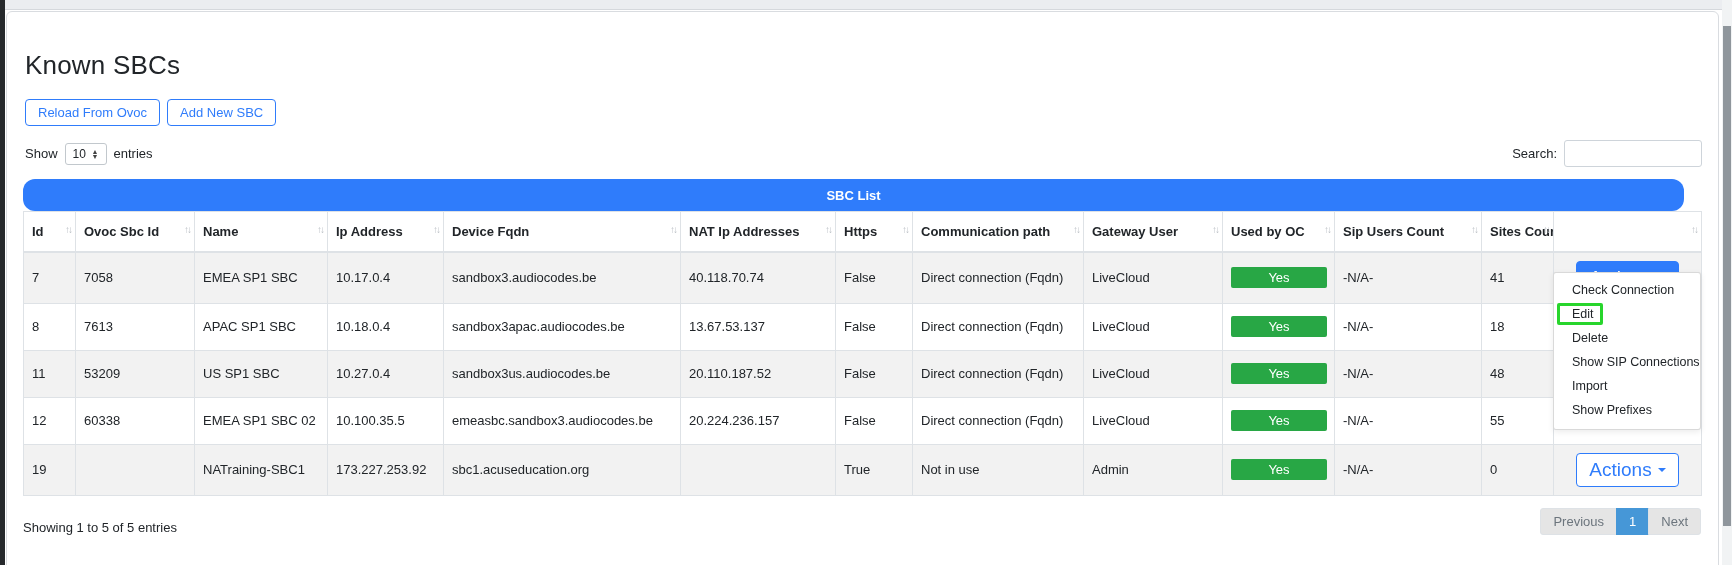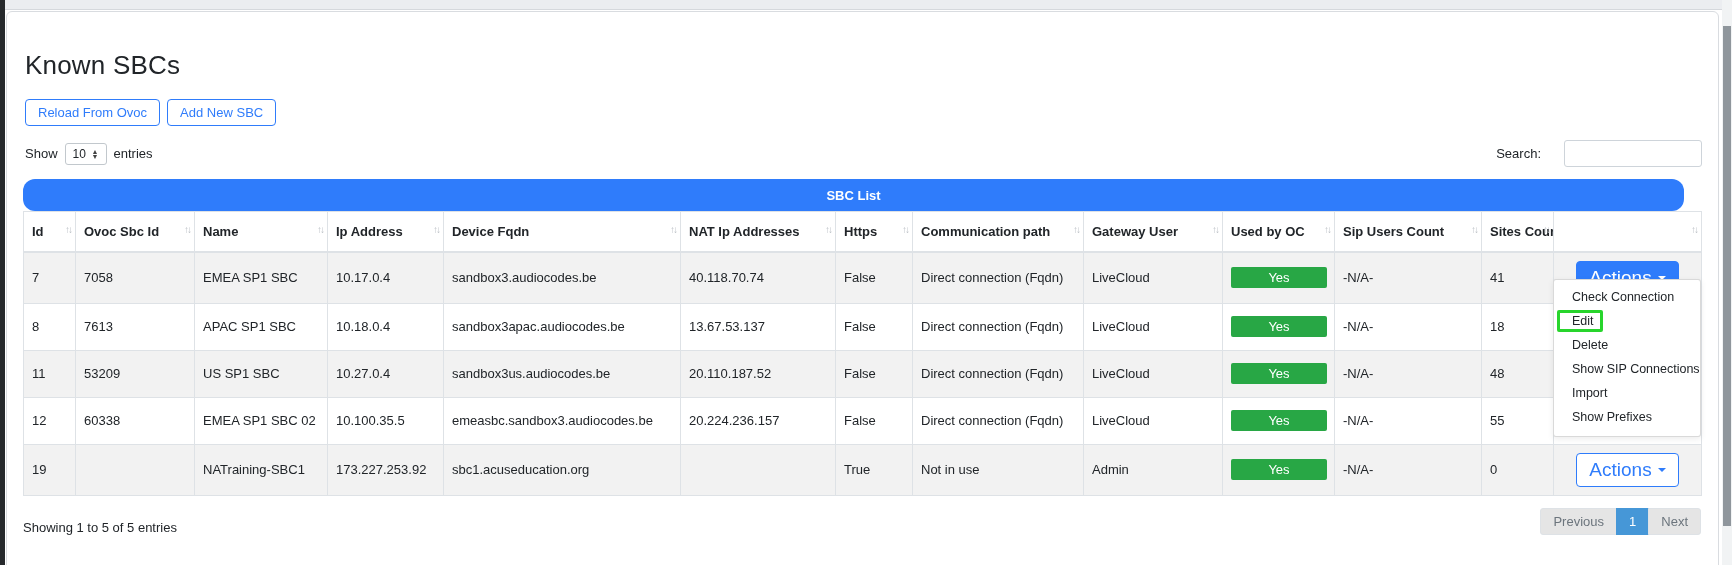--- a/index.html
+++ b/index.html
@@ -19,21 +19,21 @@
     border:1px solid #d9dce0;border-radius:6px 6px 0 0;padding:18px 16px 0 16px;}
   h1{font-size:26px;font-weight:400;letter-spacing:.2px;margin:20px 0 18px 2px;}
   .toolbar{display:flex;gap:7px;margin-bottom:14px;margin-left:2px;}
   .btn-outline{background:#fff;color:var(--accent);border:1px solid var(--accent);
     border-radius:4px;font-size:13px;padding:5px 12px;font-family:inherit;cursor:pointer;}
   .controls{display:flex;justify-content:space-between;align-items:center;margin-bottom:12px;margin-left:2px;}
   .length{display:flex;align-items:center;gap:7px;font-size:13px;}
   .select{display:inline-flex;align-items:center;gap:5px;border:1px solid #c2c8cd;border-radius:3px;
     padding:3px 7px;font-size:12px;min-width:42px;cursor:pointer;background:#fff;justify-content:space-between;}
   .spin{display:inline-flex;flex-direction:column;font-size:7px;line-height:5px;color:#444;}
-  .search{display:flex;align-items:center;gap:23px;font-size:13px;}
+  .search{display:flex;align-items:center;gap:7px;font-size:13px;}
   .search input{width:138px;height:27px;border:1px solid #ced4da;border-radius:3px;padding:2px 7px;font-family:inherit;font-size:13px;}
   
   .caption{width:1661px;height:32px;background:var(--accent);color:#fff;font-size:13px;font-weight:700;
     display:flex;align-items:center;justify-content:center;border-radius:12px;}
   table{width:1678px;border-collapse:collapse;table-layout:fixed;font-size:13px;}
   th,td{border:1px solid var(--border);padding:8px;text-align:left;overflow:hidden;white-space:nowrap;}
   thead th{font-weight:700;border-bottom:2px solid var(--border);height:40px;position:relative;padding-right:20px;}
   .sort{position:absolute;right:4px;top:12px;font-size:10px;color:#b9bec3;letter-spacing:-2px;}
   tbody td{height:47px;}
   tr.striped td{background:#f2f2f2;}
@@ -46,21 +46,21 @@
   
   .footer{display:flex;justify-content:space-between;align-items:flex-end;margin-top:12px;width:1678px;}
   .info{font-size:13px;}
   .pagination{display:flex;}
   .page-btn{border:1px solid var(--border);background:#e5e5e5;color:var(--muted);font-size:13px;
     padding:5px 12px;margin-left:-1px;cursor:pointer;}
   .page-btn:first-child{border-radius:3px 0 0 3px;}
   .page-btn:last-child{border-radius:0 3px 3px 0;}
   .page-btn.active{background:var(--page-active);border-color:var(--page-active);color:#fff;}
   
-  .dropdown{position:absolute;left:1553px;top:279px;width:148px;background:#fff;
+  .dropdown{position:absolute;left:1553px;top:272px;width:148px;background:#fff;
     border:1px solid rgba(0,0,0,.15);border-radius:3px;padding:6px 0;z-index:10;
     box-shadow:0 2px 6px rgba(0,0,0,.08);}
   .dropdown-item{font-size:12.5px;color:var(--text);padding:4px 8px 4px 18px;height:24px;
     position:relative;cursor:pointer;white-space:nowrap;}
   .ring{position:absolute;left:3px;top:0;width:46px;height:22px;border:3px solid var(--ring);border-radius:2px;pointer-events:none;}
 </style>
 </head>
 <body>
 
 <div class="top-bar"></div>

